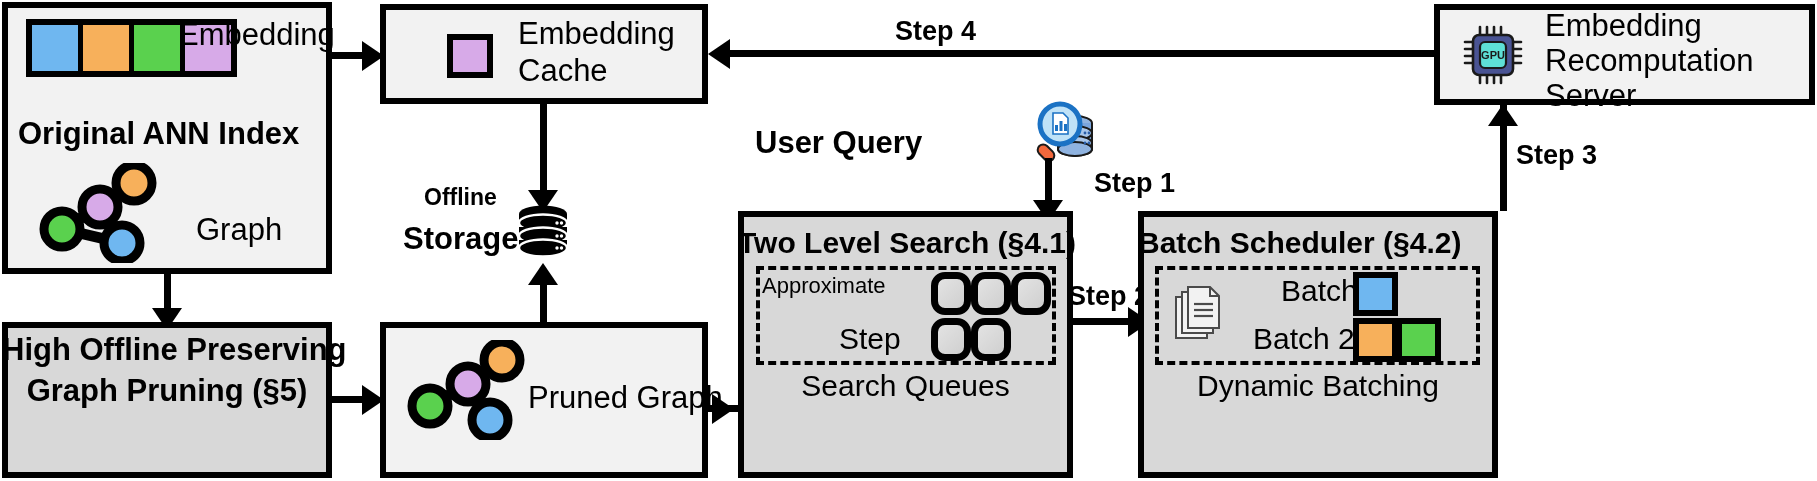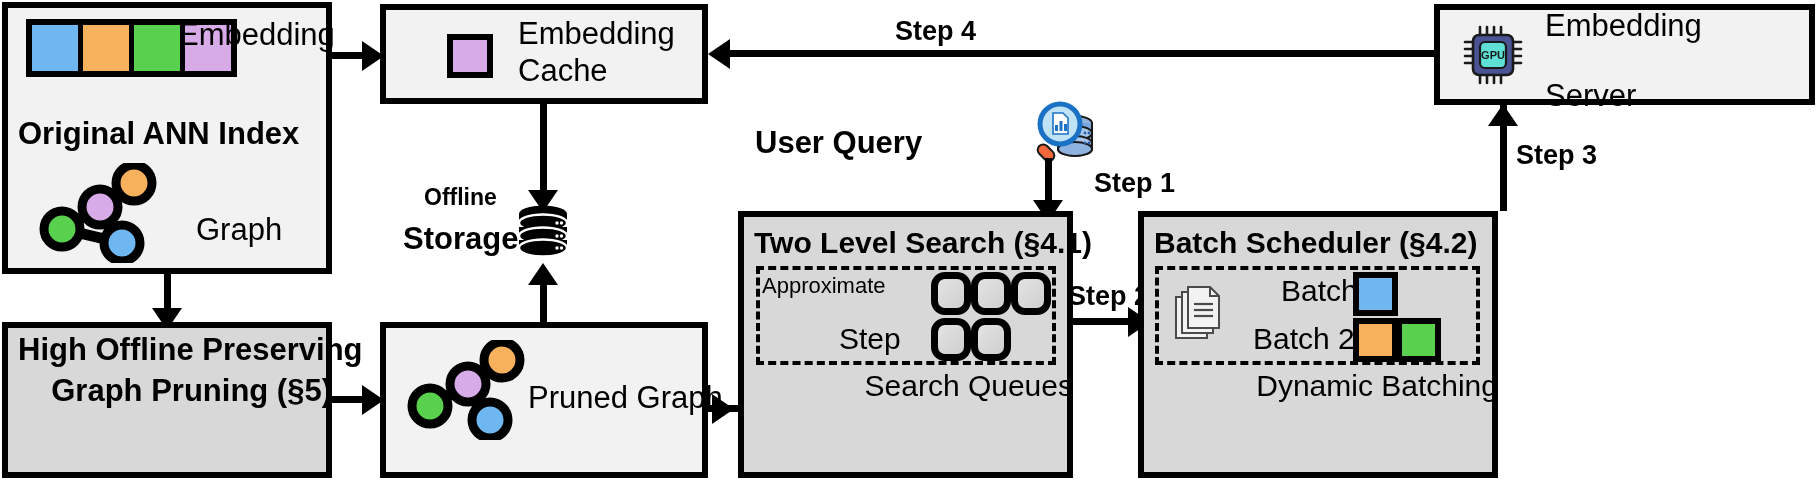--- a/index.html
+++ b/index.html
@@ -3,21 +3,21 @@
 <meta charset="utf-8">
 <style>
   html,body{margin:0;padding:0;background:#ffffff;}
   body{width:1817px;height:481px;font-family:"Liberation Sans",sans-serif;color:#000;}
   #stage{position:relative;width:1817px;height:481px;overflow:hidden;background:#fff;}
 
   .box{position:absolute;box-sizing:border-box;border:6px solid #000;background:#f2f2f2;}
   .box.dark{background:#d8d8d8;}
   .lbl{position:absolute;box-sizing:border-box;white-space:pre;line-height:1.12;}
   .b{font-weight:bold;}
-  .ctr{text-align:right;padding-left:16px;}
+  .ctr{text-align:center;}
 
   
   .line{position:absolute;background:#000;}
   .ah{position:absolute;width:0;height:0;}
   .ah.right{border-top:15px solid transparent;border-bottom:15px solid transparent;border-left:22px solid #000;}
   .ah.left{border-top:15px solid transparent;border-bottom:15px solid transparent;border-right:22px solid #000;}
   .ah.down{border-left:15px solid transparent;border-right:15px solid transparent;border-top:22px solid #000;}
   .ah.up{border-left:15px solid transparent;border-right:15px solid transparent;border-bottom:22px solid #000;}
 
   
@@ -252,19 +252,20 @@
         <line x1="50" y1="32" x2="59" y2="32"></line>
           <line x1="50" y1="39" x2="59" y2="39"></line>
       </g>
       <rect x="11" y="11" width="40" height="40" rx="6" fill="#4a5494" stroke="#1a1a1a" stroke-width="2.6"></rect>
       <rect x="18" y="18" width="26" height="26" rx="5" fill="#5ee0d6" stroke="#1a1a1a" stroke-width="2.2"></rect>
       <text x="31" y="35" font-family="'Liberation Sans',sans-serif" font-size="11" font-weight="bold" fill="#1a1a1a" text-anchor="middle">GPU</text>
     </svg>
   </div>
 
   <div class="lbl" style="left:1545px;top:9px;font-size:31px;">Embedding</div>
+  <div class="lbl" style="left:1545px;top:44px;font-size:31px;">Recomputation</div>
   <div class="lbl" style="left:1545px;top:79px;font-size:31px;">Server</div>
 
   <div class="line" style="left:730px;top:50px;width:706px;height:7px;"></div>
   <div class="ah left" style="left:708px;top:39px;"></div>
   <div class="lbl b" style="left:895px;top:16px;font-size:27px;">Step 4</div>
 
 </div>
 
 </body></html>

